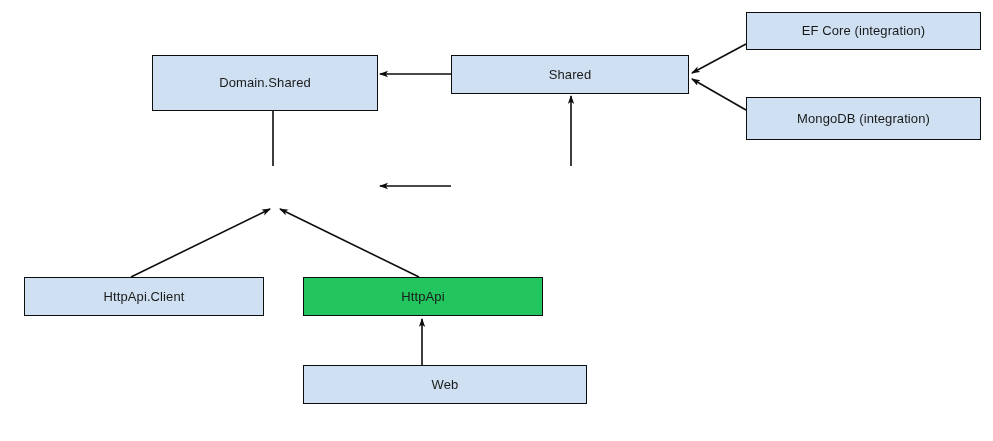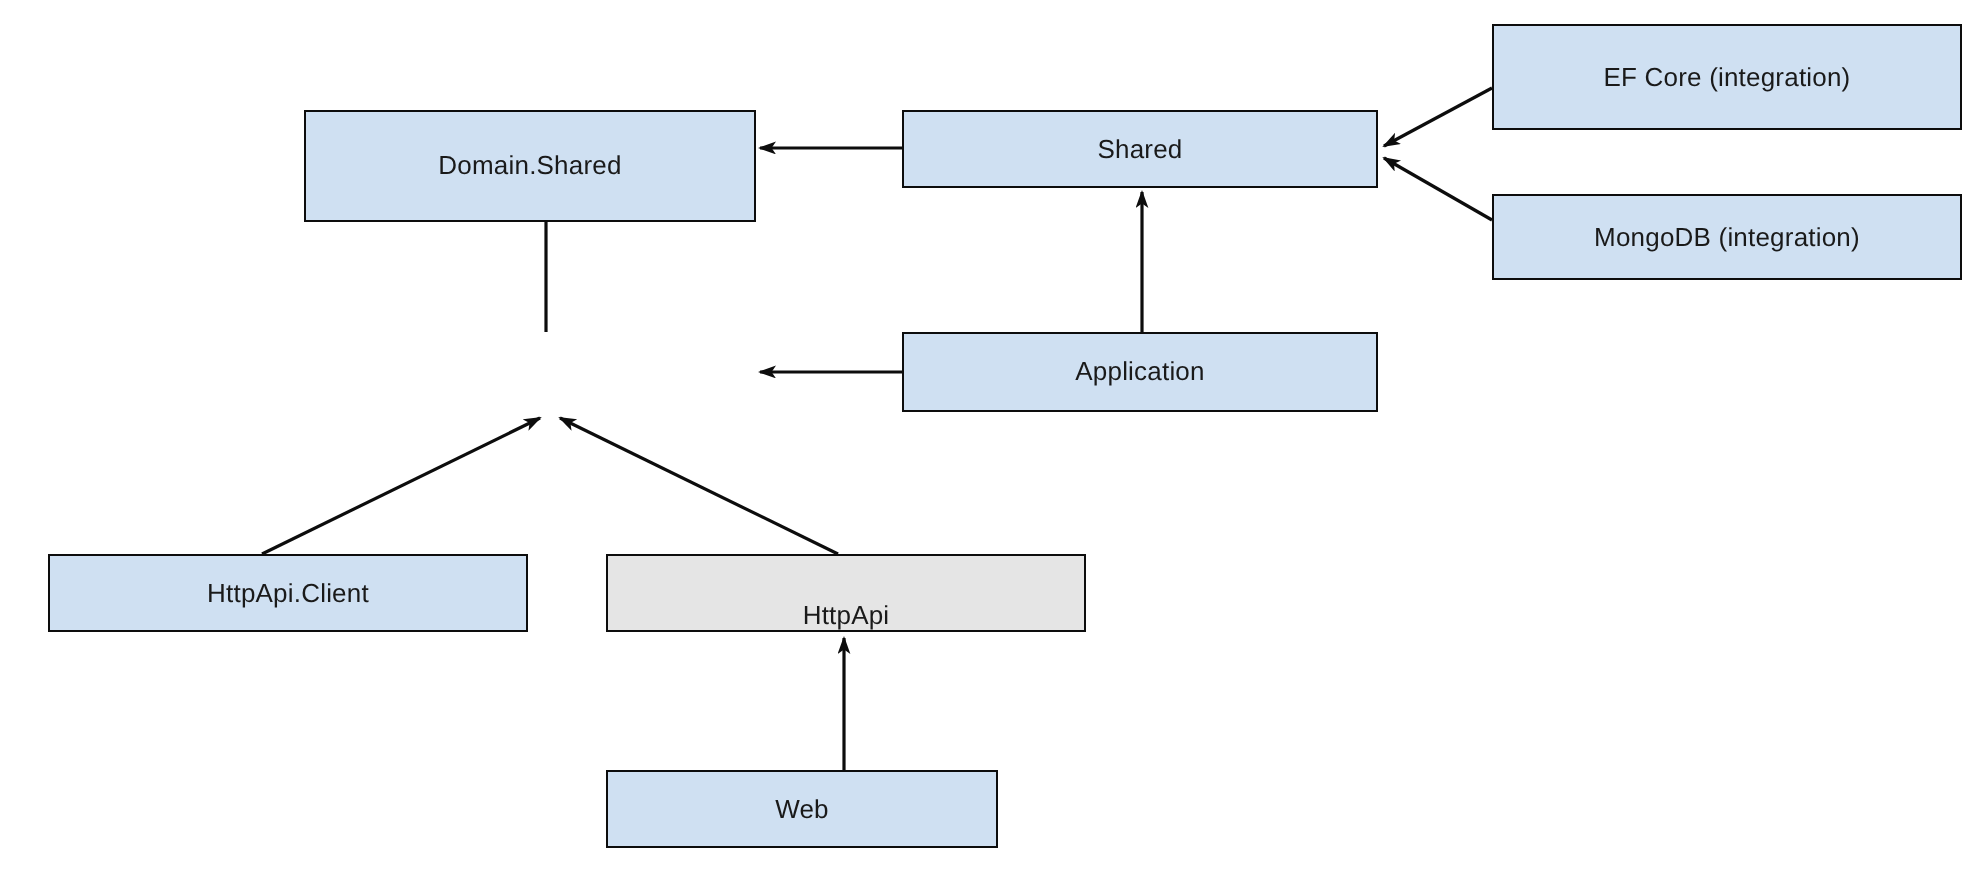--- a/index.html
+++ b/index.html
@@ -73,38 +73,35 @@
   </svg>
 
   <div class="node" style="left: 152px; top: 55px; width: 226px; height: 56px; background: rgb(207, 224, 242); border-color: rgb(13, 13, 13);">
     <span class="node-label">Domain.Shared</span>
   </div>
 
   <div class="node" style="left: 451px; top: 55px; width: 238px; height: 39px; background: rgb(207, 224, 242); border-color: rgb(13, 13, 13);">
     <span class="node-label">Shared</span>
   </div>
 
-  <div class="node" style="left: 746px; top: 12px; width: 235px; height: 53px; background: rgb(207, 224, 242); border-color: rgb(13, 13, 13);">
+  <div class="node" style="left: 746px; top: 12px; width: 235px; height: 38px; background: rgb(207, 224, 242); border-color: rgb(13, 13, 13);">
     <span class="node-label">EF Core (integration)</span>
   </div>
 
   <div class="node" style="left: 746px; top: 97px; width: 235px; height: 43px; background: rgb(207, 224, 242); border-color: rgb(13, 13, 13);">
     <span class="node-label">MongoDB (integration)</span>
   </div>
 
 
-  <div class="node" style="left: 451px; top: 166px; width: 238px; height: 40px; background: rgb(207, 224, 242); border-color: rgb(13, 13, 13);">
-    <span class="node-label">Application</span>
-  </div>
 
   <div class="node" style="left: 24px; top: 277px; width: 240px; height: 39px; background: rgb(207, 224, 242); border-color: rgb(13, 13, 13);">
     <span class="node-label">HttpApi.Client</span>
   </div>
 
-  <div class="node" style="left: 303px; top: 277px; width: 240px; height: 39px; background: #e5e5e5; border-color: rgb(13, 13, 13); align-items: flex-end;">
+  <div class="node" style="left: 303px; top: 277px; width: 240px; height: 39px; background: #22c55e; border-color: rgb(13, 13, 13);">
     <span class="node-label">HttpApi</span>
   </div>
 
-  <div class="node" style="left: 303px; top: 385px; width: 196px; height: 39px; background: rgb(207, 224, 242); border-color: rgb(13, 13, 13);">
+  <div class="node" style="left: 303px; top: 365px; width: 284px; height: 39px; background: rgb(207, 224, 242); border-color: rgb(13, 13, 13);">
     <span class="node-label">Web</span>
   </div>
 
 </div>
 
 </body></html>

